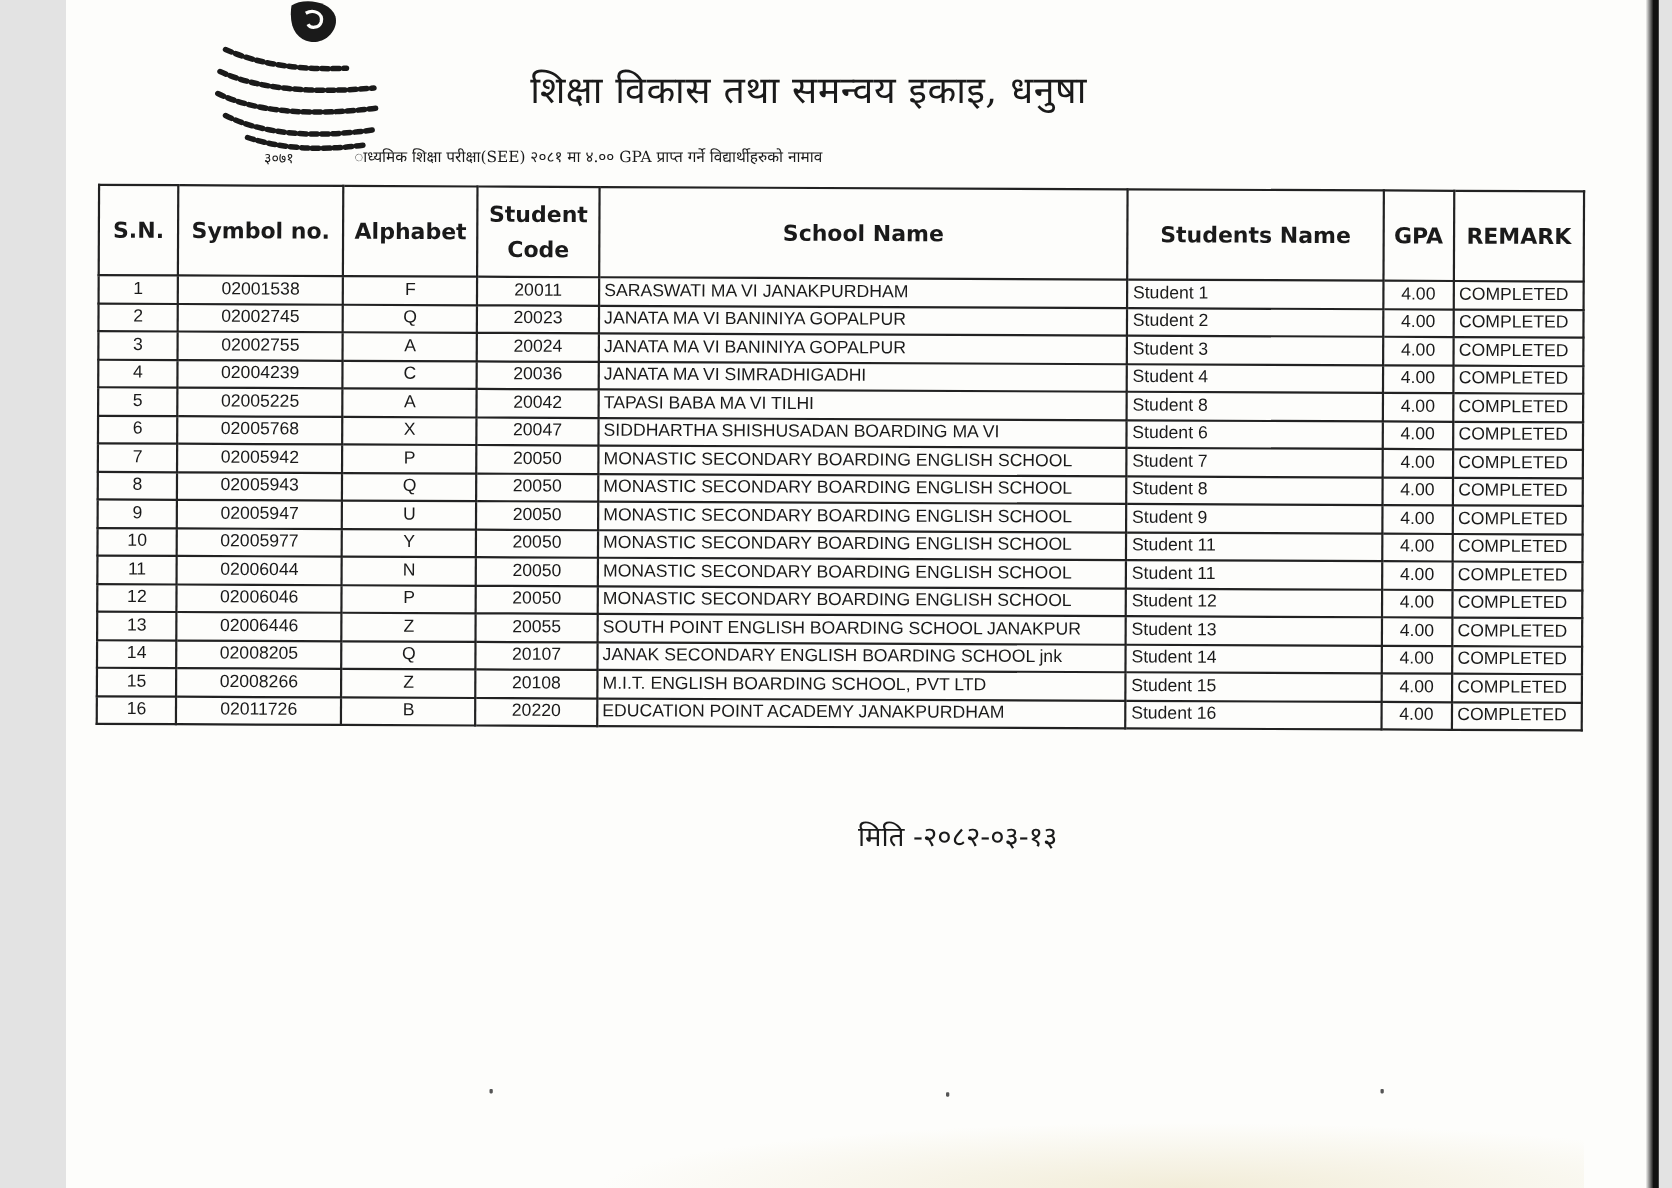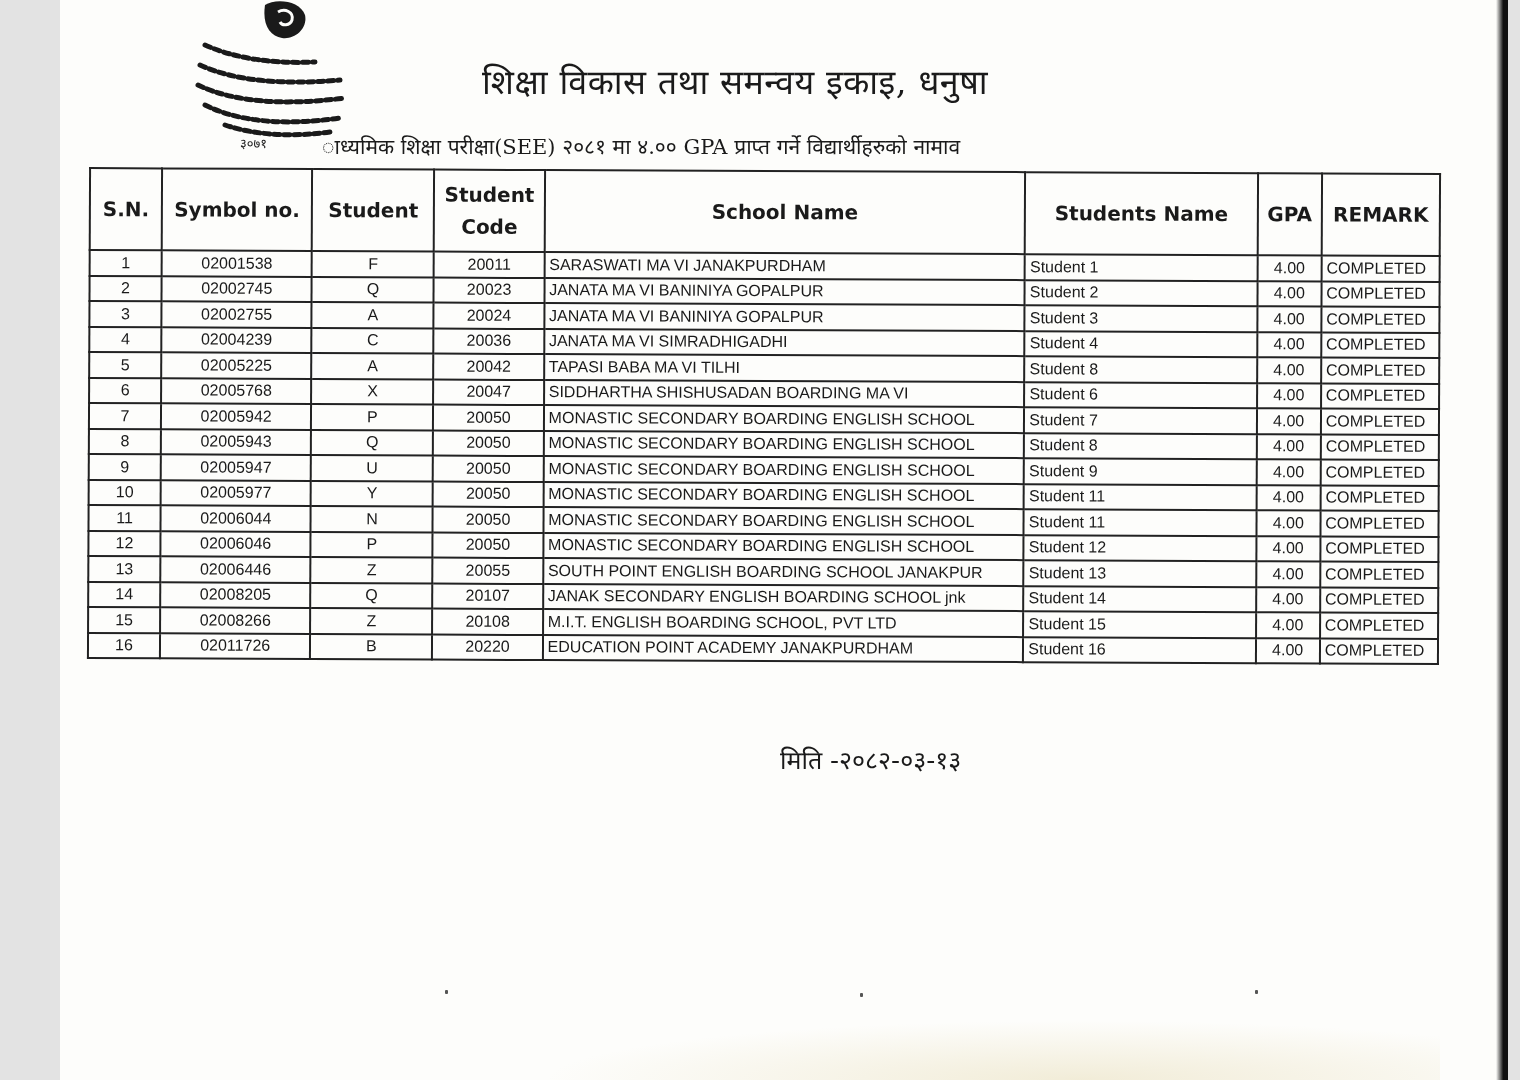--- a/index.html
+++ b/index.html
@@ -23,21 +23,21 @@
   }
   .logo {
     position: absolute; left: 190px; top: 0; width: 175px; height: 150px;
   }
   .title {
     position: absolute; left: 470px; top: 58px;
     font-family: "DejaVu Serif", serif; font-size: 34px; letter-spacing: 0.5px; margin-left: 12px;
   }
   .subtitle {
     position: absolute; left: 322px; top: 132px;
-    font-family: "DejaVu Serif", serif; font-size: 21px; white-space: nowrap;
+    font-family: "DejaVu Serif", serif; font-size: 14px; white-space: nowrap;
   }
   table.list {
     position: absolute; left: 88px; top: 170px; width: 1352px;
     border-collapse: collapse; transform: rotate(0.25deg);
     font-family: "Liberation Sans", sans-serif;
   }
   table.list th, table.list td {
     border: 2px solid #222; padding: 0 4px; white-space: nowrap;
   }
   table.list th {
@@ -79,21 +79,21 @@
 </svg>
 
 <div class="title">शिक्षा विकास तथा समन्वय इकाइ, धनुषा</div>
 <div class="subtitle">ाध्यमिक शिक्षा परीक्षा(SEE) २०८१ मा ४.०० GPA प्राप्त गर्ने विद्यार्थीहरुको नामाव</div>
 
 <table class="list">
   <thead>
     <tr>
       <th style="width:62px">S.N.</th>
       <th style="width:140px">Symbol no.</th>
-      <th style="width:112px">Student</th>
+      <th style="width:112px">Alphabet</th>
       <th style="width:100px;white-space:normal;line-height:32px">Student Code</th>
       <th style="width:470px">School Name</th>
       <th style="width:222px">Students Name</th>
       <th style="width:54px">GPA</th>
       <th style="width:108px">REMARK</th>
     </tr>
   </thead>
   <tbody id="tbody">
       <tr>
         <td class="c">1</td>

